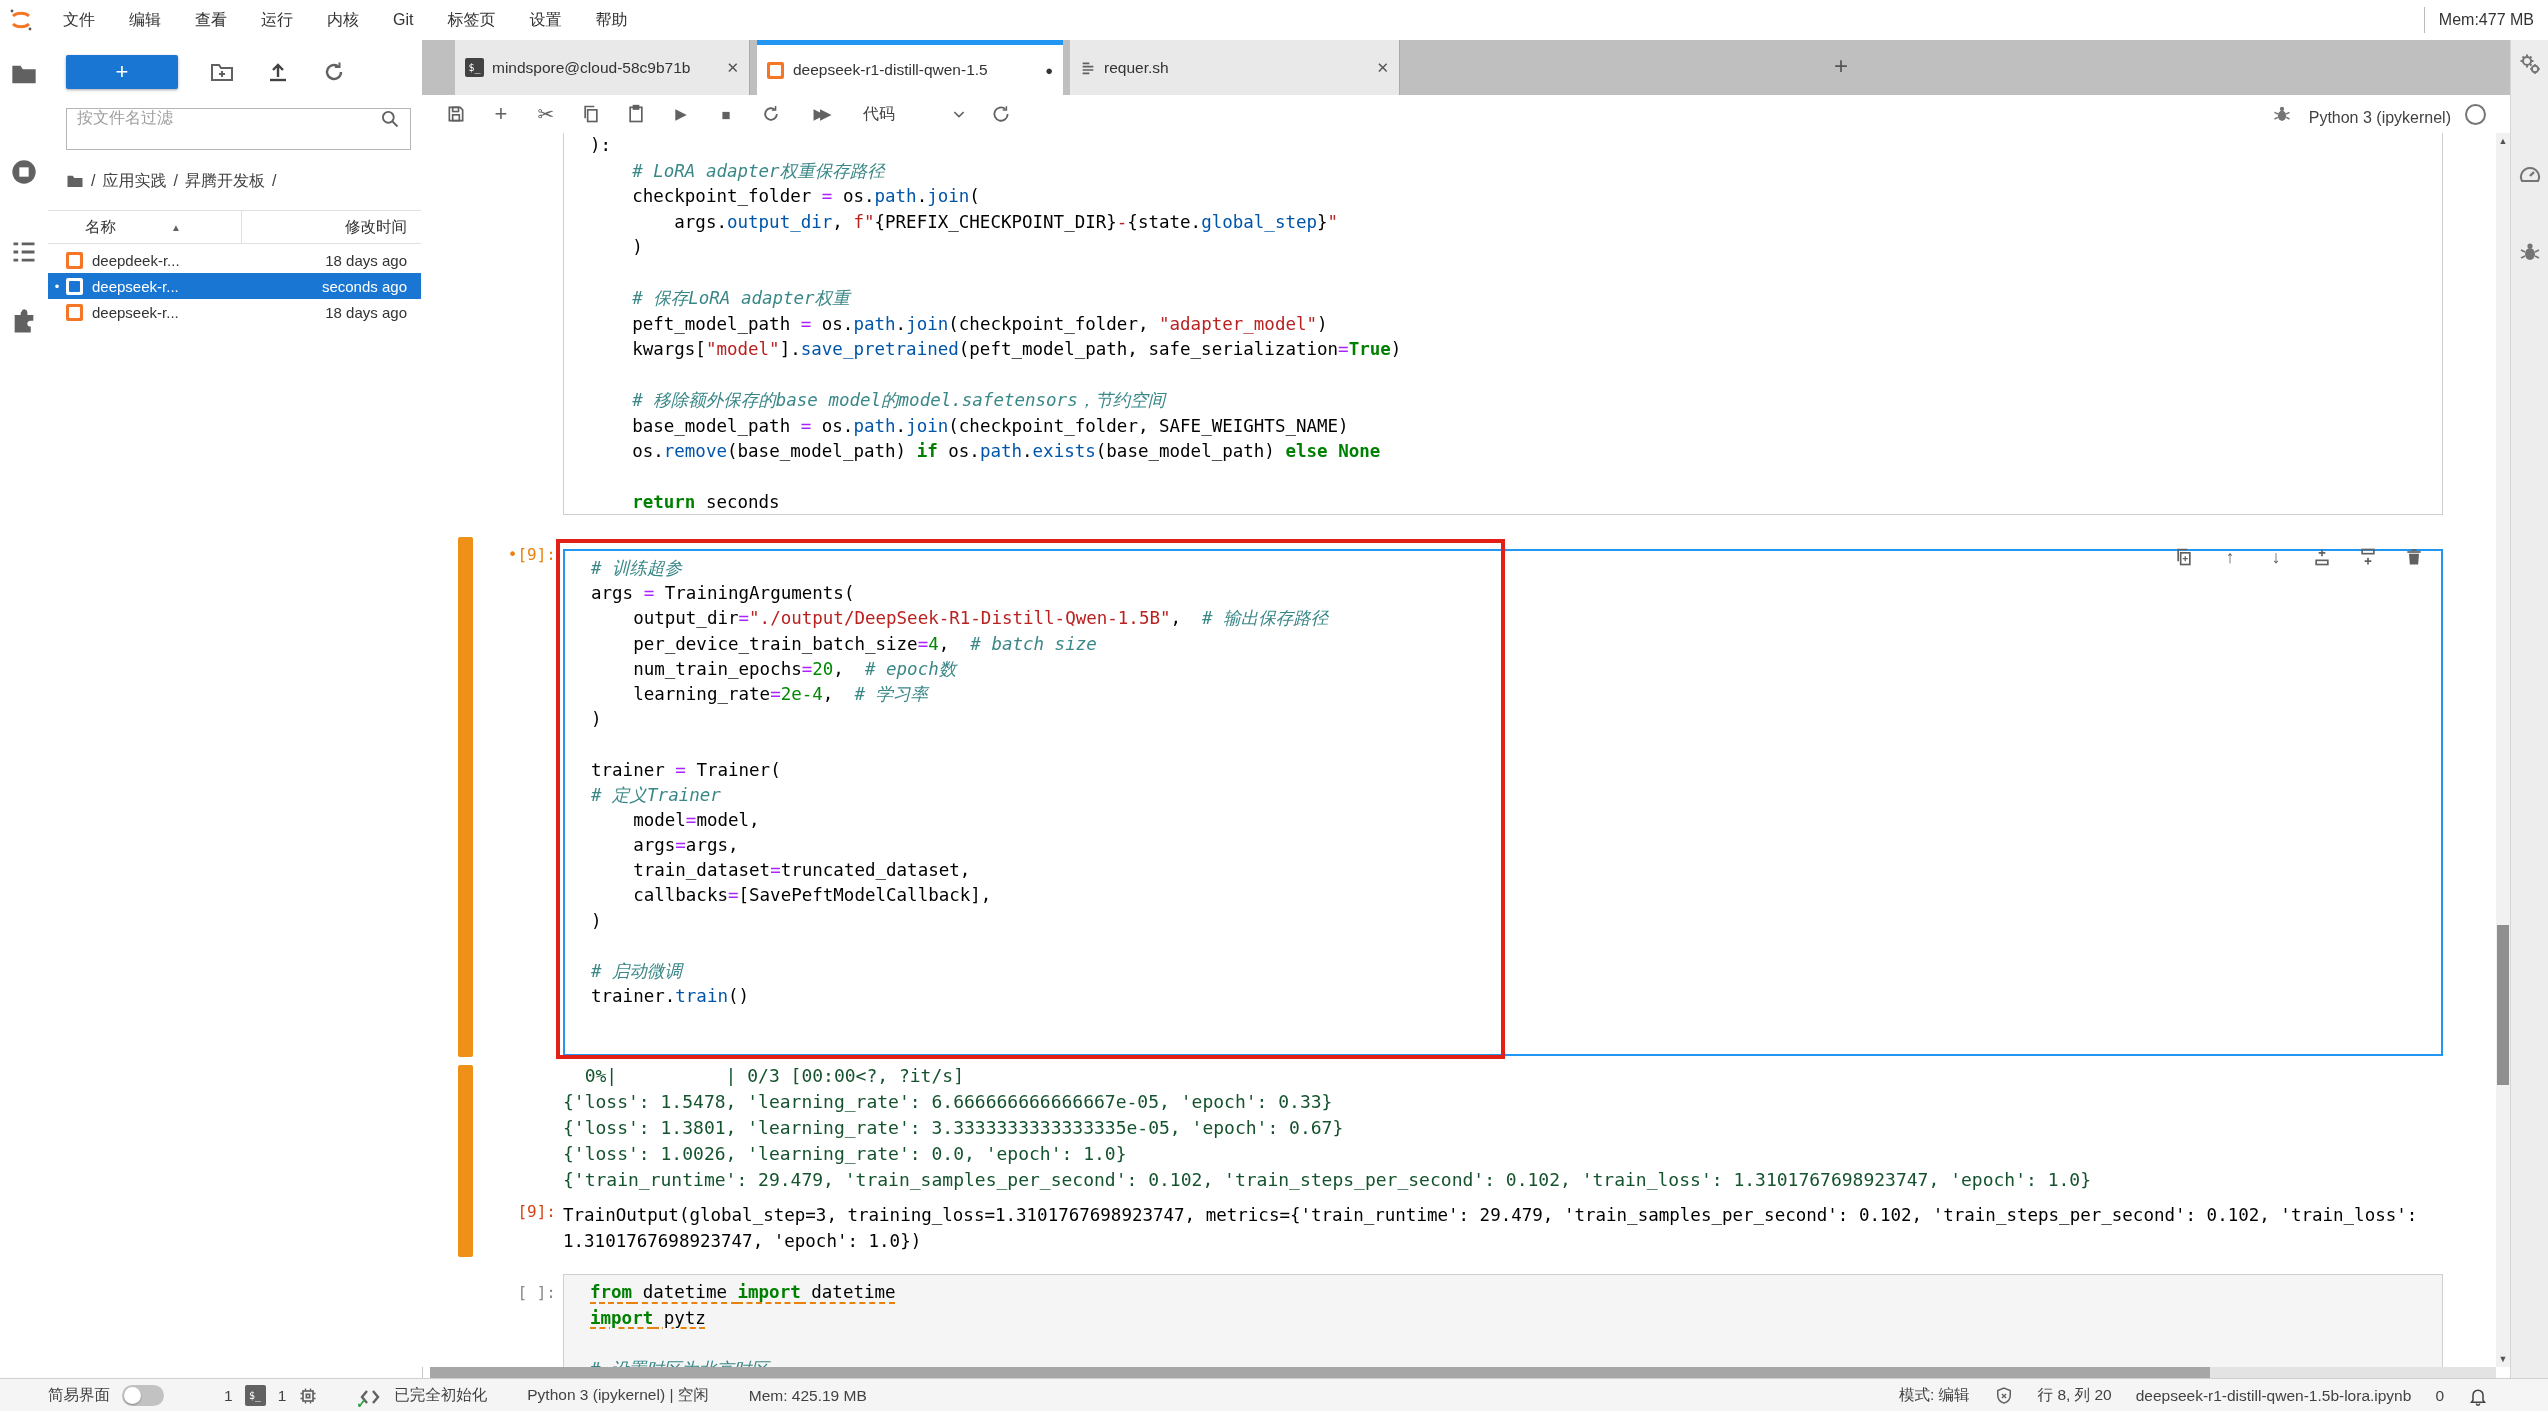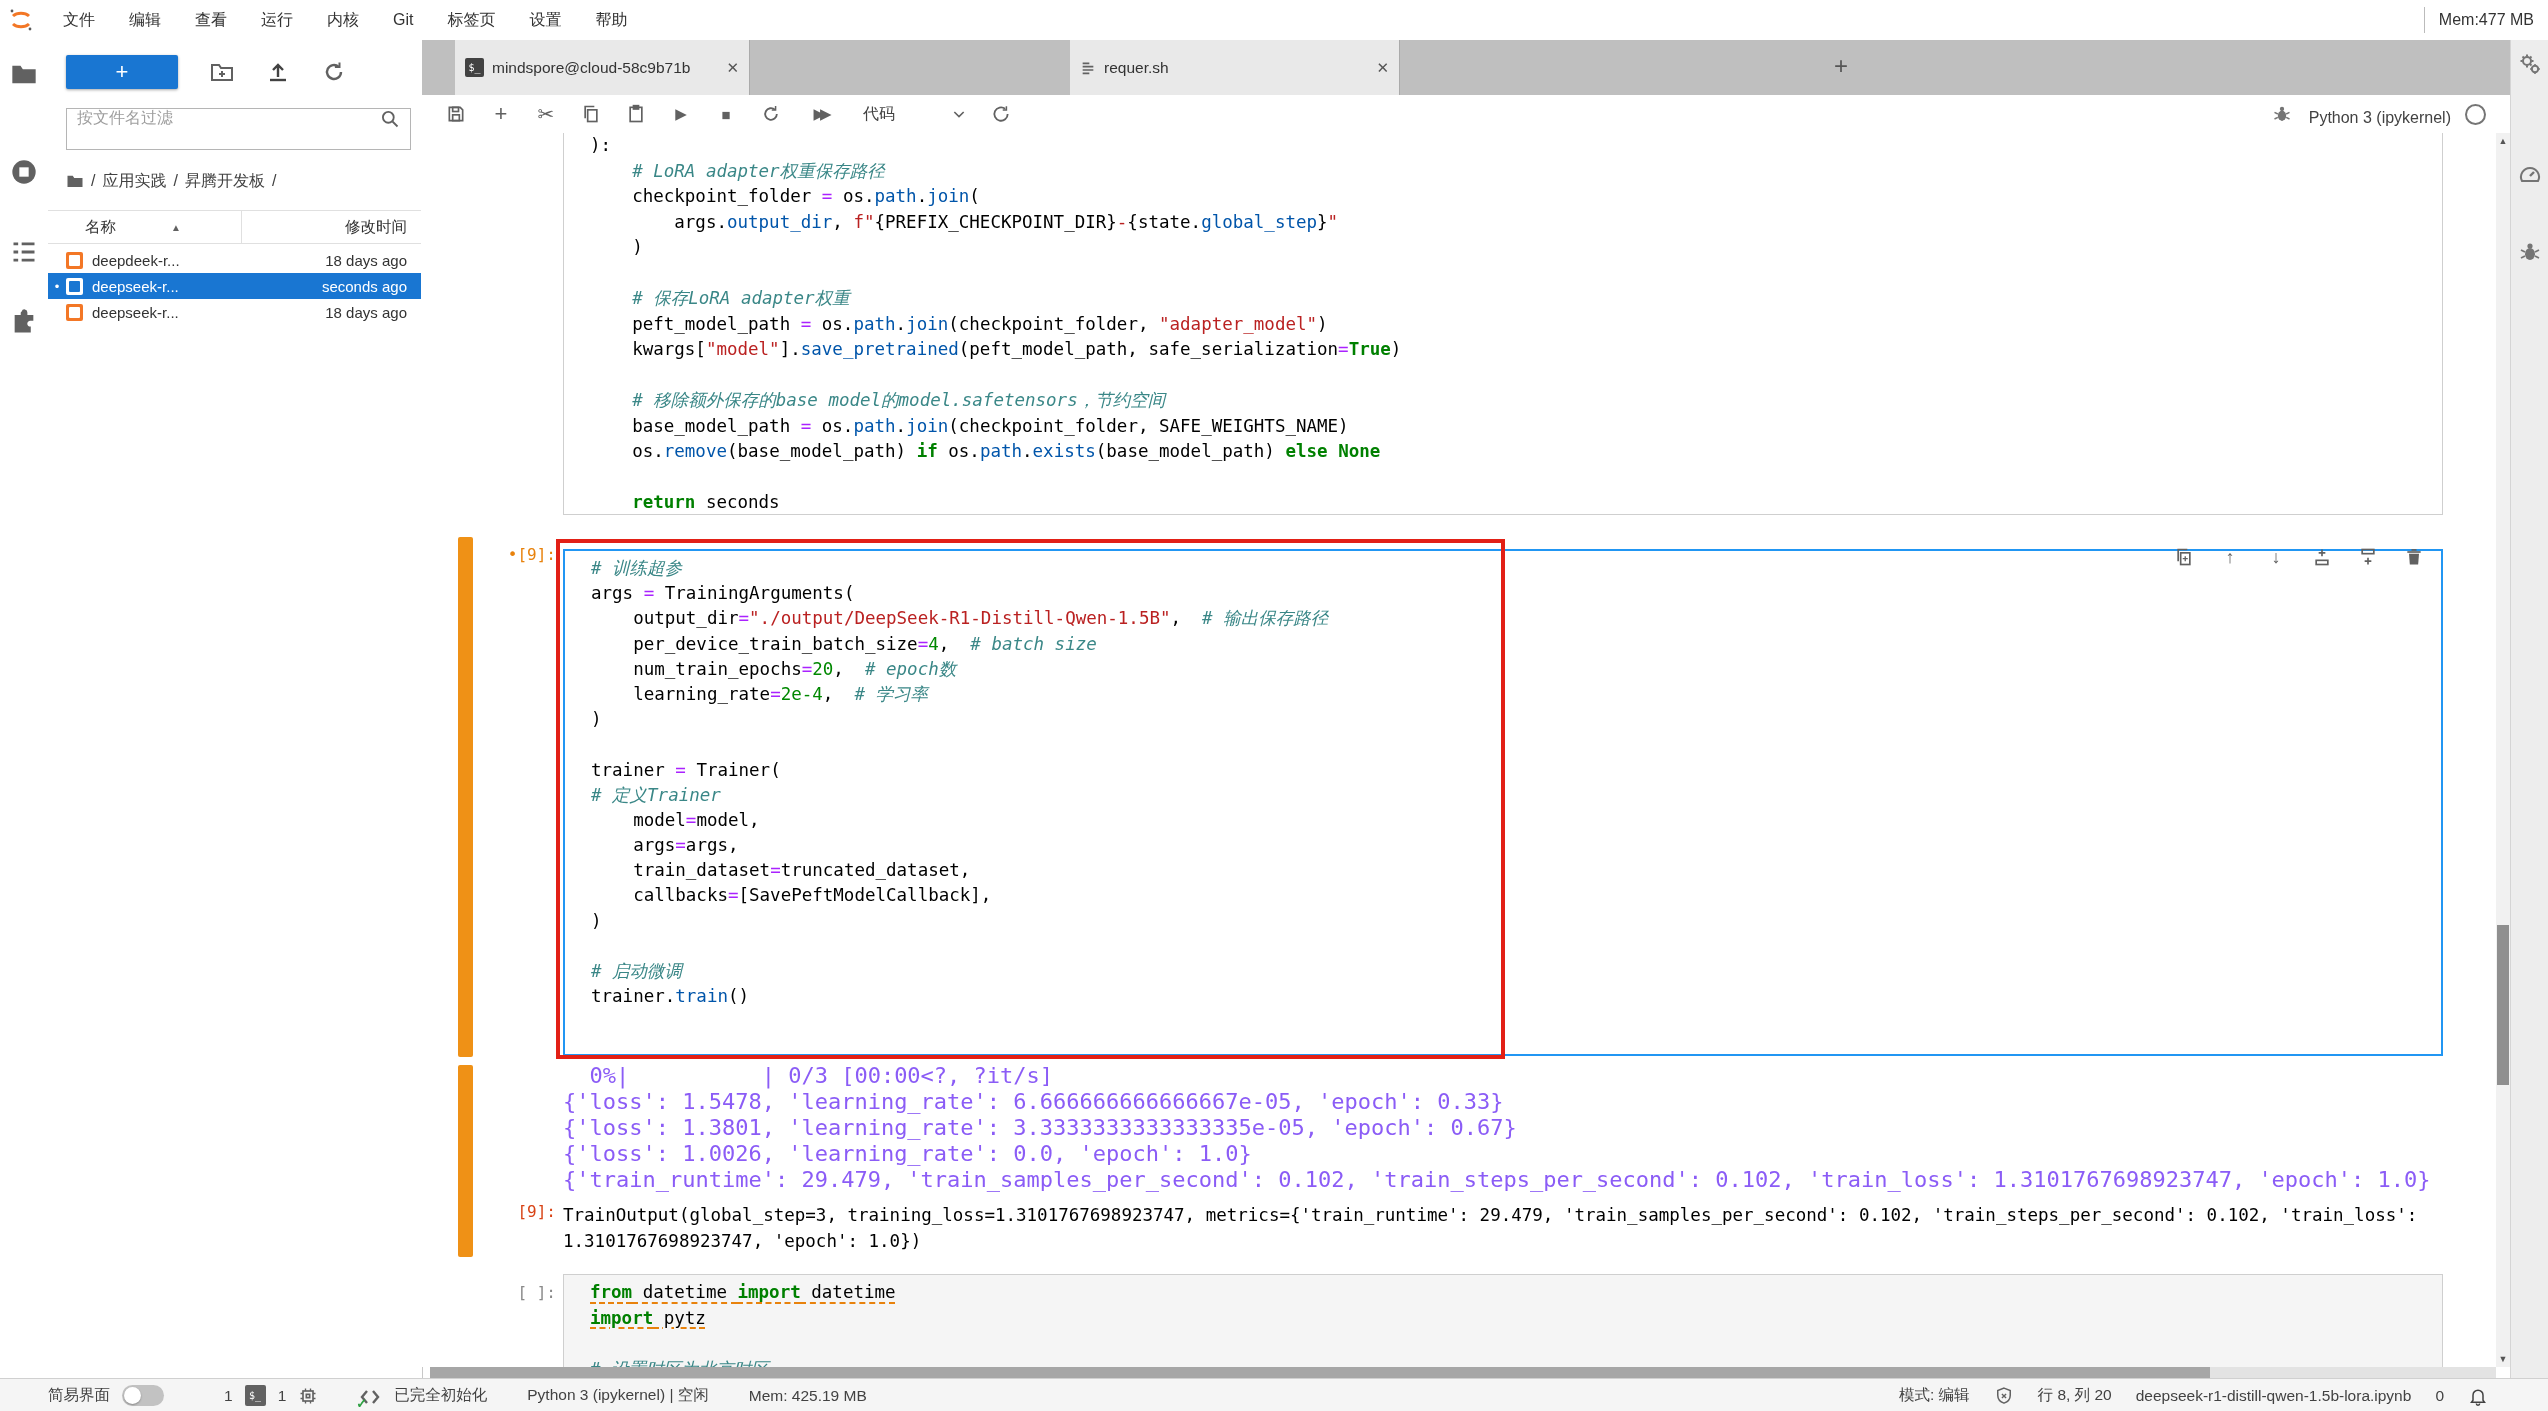--- a/index.html
+++ b/index.html
@@ -70,21 +70,21 @@
   .tk-p{color:#0055aa}.tk-b{color:#008000;font-weight:bold}
   .tk-u{text-decoration:underline dashed #e8820c 2px;text-underline-offset:4px;}
   .collapser{position:absolute;width:15px;background:#ef9116;border-radius:2px;cursor:pointer;}
   .prompt{position:absolute;font-family:"DejaVu Sans Mono",monospace;font-size:16px;text-align:right;white-space:pre;}
   .prompt.in{color:#e8820c;}
   .prompt.out{color:#d84315;}
   .prompt.empty{color:#8a8a8a;}
   .annot-red{position:absolute;border:4px solid #e22016;z-index:6;pointer-events:none;}
   .celltools{position:absolute;display:flex;gap:26px;color:#616161;z-index:4;}
   .celltools .ct{width:20px;height:20px;font-size:18px;display:flex;align-items:center;justify-content:center;cursor:pointer;}
-  .stream{position:absolute;font-family:"DejaVu Sans Mono",monospace;font-size:22px;color:#8b5cf6;}
+  .stream{position:absolute;font-family:"DejaVu Sans Mono",monospace;font-size:18px;color:#14532d;}
   .stream div{height:26px;line-height:26px;white-space:pre;}
   .result{position:absolute;font-family:"DejaVu Sans Mono",monospace;font-size:17.5px;line-height:26px;color:#000;white-space:pre-wrap;overflow-wrap:anywhere;}
   
   .vscroll{position:absolute;left:2496px;top:133px;width:14px;height:1234px;background:#f1f1f1;}
   .vthumb{position:absolute;left:1px;width:12px;background:#8f8f8f;}
   .sarrow{position:absolute;left:0;width:14px;text-align:center;font-size:9px;color:#555;}
   .hscroll{position:absolute;left:430px;top:1367px;width:2066px;height:11px;background:#e3e3e3;}
   .hthumb{position:absolute;left:0;top:0;height:11px;width:1780px;background:#a6a6a6;}
   
   .rightstrip{position:absolute;left:2510px;top:40px;width:38px;height:1338px;background:#ededed;border-left:1px solid #d5d5d5;}
@@ -223,20 +223,25 @@
       <span class="ftime">18 days ago</span>
     </div>
   </div>
 
   <div class="tabstrip">
     <div class="tab" style="left:33px;width:295px">
       <span class="term-badge">$_</span>
       <span class="lbl">mindspore@cloud-58c9b71b</span>
       <span class="x">✕</span>
     </div>
+    <div class="tab active" style="left:335px;width:306px">
+      <span class="nb-ico"></span>
+      <span class="lbl">deepseek-r1-distill-qwen-1.5</span>
+      <span class="dirty-dot">●</span>
+    </div>
     <div class="tab" style="left:648px;width:330px">
       <span class="filetab-ico">
         <svg viewBox="0 0 24 24" stroke="#616161" stroke-width="2.4" fill="none">
             <path d="M4 5h10M4 10h16M4 15h16M4 20h10"></path>
           </svg>
       </span>
       <span class="lbl">requer.sh</span>
       <span class="x">✕</span>
     </div>
     <span class="newtab">+</span>

